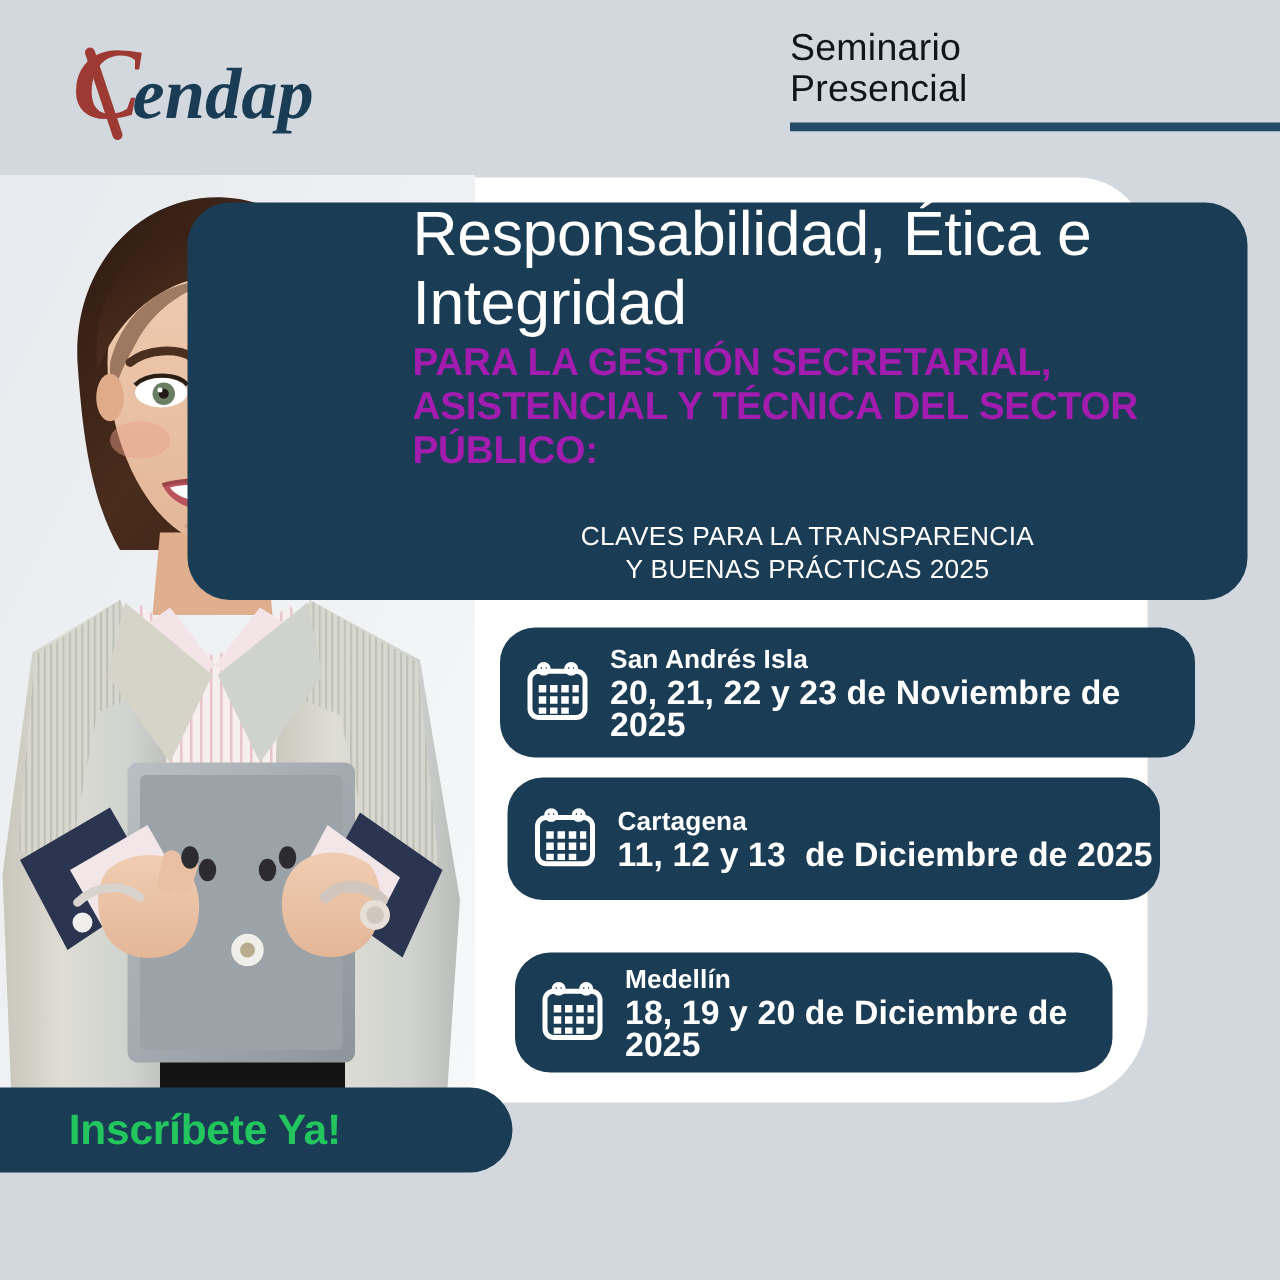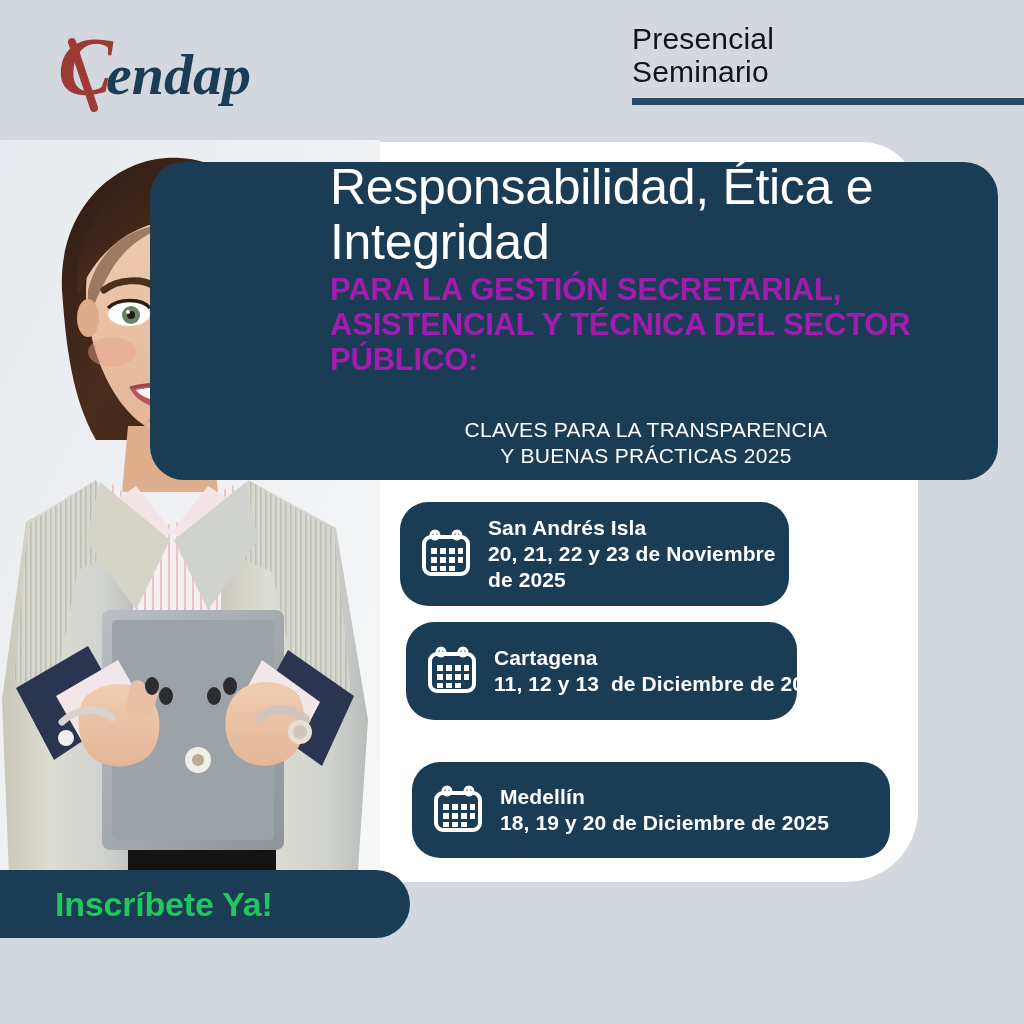--- a/index.html
+++ b/index.html
@@ -60,24 +60,24 @@
   }
 
   
   .card{
     position:absolute;background:#1a3c54;border-radius:28px;
     display:flex;align-items:center;
   }
   .card .ico{flex:0 0 auto;margin-left:18px;margin-right:14px;}
   .card .txt{color:#ffffff;}
   .card .city{font-size:21px;line-height:26px;font-weight:700;letter-spacing:.1px;}
-  .card .when{font-size:21px;line-height:26px;font-weight:700;letter-spacing:.1px;}
-
-  #card0{left:400px;top:502px;width:389px;height:104px;}
-  #card1{left:406px;top:622px;width:391px;height:98px;}
+  .card .when{font-size:27px;line-height:26px;font-weight:700;letter-spacing:.1px;}
+
+  #card0{left:400px;top:502px;width:556px;height:104px;}
+  #card1{left:406px;top:622px;width:522px;height:98px;}
   #card2{left:412px;top:762px;width:478px;height:96px;}
 
   
   #cta{
     position:absolute;left:-40px;top:870px;width:450px;height:68px;
     background:#1a3c54;border-radius:34px;
     display:flex;align-items:center;
   }
   #cta .lab{
     color:#22c55e;font-size:34px;font-weight:700;letter-spacing:-.2px;
@@ -105,22 +105,22 @@
 
   <div id="logo">
     <svg width="300" height="86" viewBox="0 0 300 86">
       <text x="10" y="68" font-family="Liberation Serif, serif" font-size="82" font-style="italic" font-weight="700" fill="#9e3a34">C</text>
       <line x1="24" y1="16" x2="46" y2="82" stroke="#9e3a34" stroke-width="8" stroke-linecap="round"></line>
       <text x="58" y="68" font-family="Liberation Serif, serif" font-size="58" font-style="italic" font-weight="700" fill="#1a3c54">endap</text>
     </svg>
   </div>
 
   <div id="hdr">
+    <div class="l">Seminario</div>
     <div class="l">Presencial</div>
-    <div class="l">Seminario</div>
   </div>
   <div id="hdrRule"></div>
 
   <div id="photo">
     <svg width="380" height="760" viewBox="0 0 380 760">
       <defs>
         <linearGradient id="bgGrad" x1="0" y1="0" x2="1" y2="1">
           <stop offset="0" stop-color="#e7eaee"></stop>
           <stop offset="1" stop-color="#f7f8f9"></stop>
         </linearGradient>

